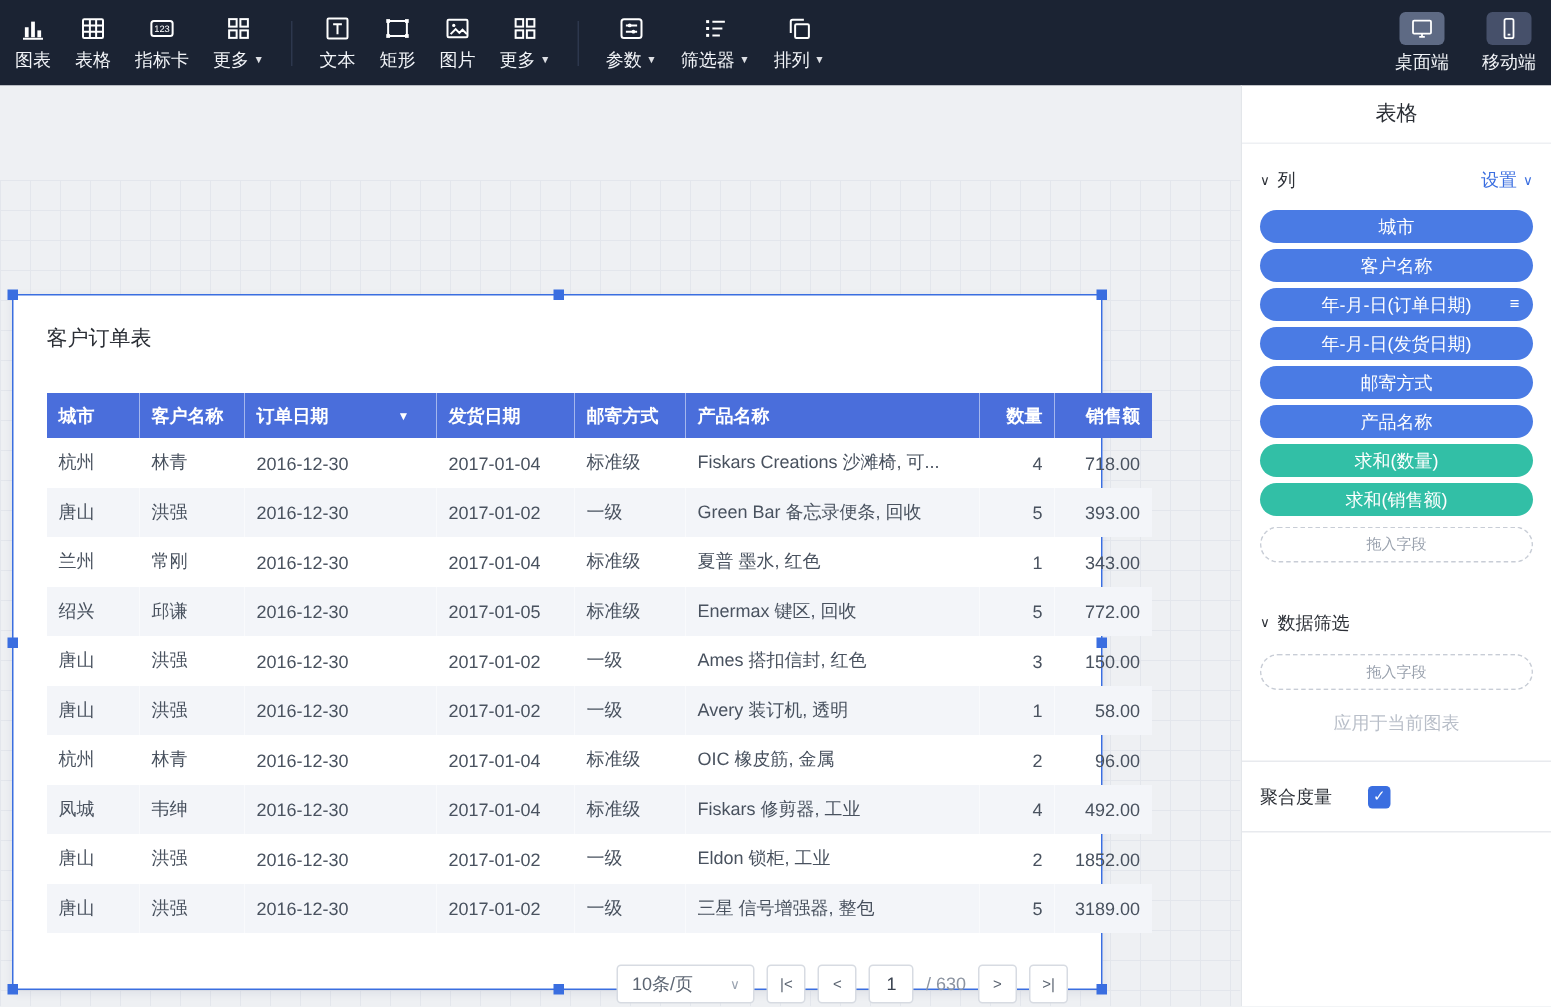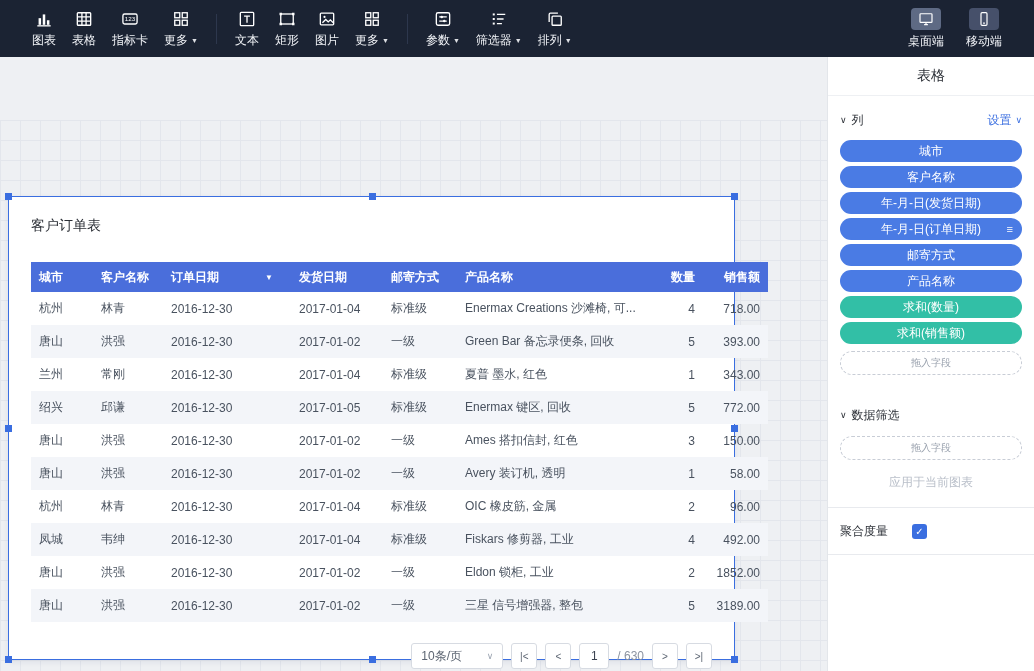--- a/index.html
+++ b/index.html
@@ -1,21 +1,21 @@
 <!DOCTYPE html>
 <html style="--topbar-bg: #1b2333; --accent: #3a6ee0; --header-blue: #4a6edb; --pill-blue: #4a7be4; --pill-teal: #32bfa6;"><head>
 <meta charset="utf-8">
 <style>
   *{margin:0;padding:0;box-sizing:border-box}
   html,body{width:1034px;height:671px}
   body{font-family:"Liberation Sans","DejaVu Sans",sans-serif;overflow:hidden;background:#eef0f3;color:#333}
   .app{width:1034px;height:671px;display:flex;flex-direction:column}
 
   
-  .topbar{height:57px;flex:0 0 57px;background:var(--topbar-bg,#1b2333);display:flex;align-items:center;padding:0 24px}
+  .topbar{height:57px;flex:0 0 57px;background:var(--topbar-bg,#1b2333);display:flex;align-items:center;padding:0 2px}
   .tool{display:flex;flex-direction:column;align-items:center;gap:3px;background:none;border:none;color:#f2f4f8;font-size:12px;padding:4px 8px;cursor:pointer;font-family:inherit}
   .t-icon{height:21px;display:flex;align-items:center}
   .t-label{display:flex;align-items:center;gap:3px;white-space:nowrap}
   .caret{font-size:7px;line-height:1;opacity:.9}
   .v-sep{width:1px;height:30px;background:#2d374d;margin:0 10px}
   .device-group{margin-left:auto;display:flex;gap:22px;padding-right:8px}
   .device{display:flex;flex-direction:column;align-items:center;gap:3px;background:none;border:none;color:#f2f4f8;font-size:12px;cursor:pointer;font-family:Liberation Sans, sans-serif}
   .d-box{width:30px;height:22px;border-radius:4px;display:flex;align-items:center;justify-content:center}
   .d-box.active{background:#5e6a84}
   .d-box.idle{background:#46506a}
@@ -304,21 +304,21 @@
                 <th class="num">销售额</th>
               </tr>
             </thead>
             <tbody>
                 <tr>
                   <td>杭州</td>
                   <td>林青</td>
                   <td>2016-12-30</td>
                   <td>2017-01-04</td>
                   <td>标准级</td>
-                  <td>Enermax Creations 沙滩椅, 可...</td>
+                  <td>Fiskars Creations 沙滩椅, 可...</td>
                   <td class="num">4</td>
                   <td class="num">718.00</td>
                 </tr>
                 <tr>
                   <td>唐山</td>
                   <td>洪强</td>
                   <td>2016-12-30</td>
                   <td>2017-01-02</td>
                   <td>一级</td>
                   <td>Green Bar 备忘录便条, 回收</td>
@@ -441,25 +441,25 @@
         </div>
 
         <div>
             <div class="pill blue">
               <span>城市</span>
             </div>
             <div class="pill blue">
               <span>客户名称</span>
             </div>
             <div class="pill blue">
-              <span>年-月-日(发货日期)</span>
-            </div>
-            <div class="pill blue">
               <span>年-月-日(订单日期)</span>
               <span class="pill-icon">≡</span>
+            </div>
+            <div class="pill blue">
+              <span>年-月-日(发货日期)</span>
             </div>
             <div class="pill blue">
               <span>邮寄方式</span>
             </div>
             <div class="pill blue">
               <span>产品名称</span>
             </div>
           </div>
         <div>
             <div class="pill teal">

